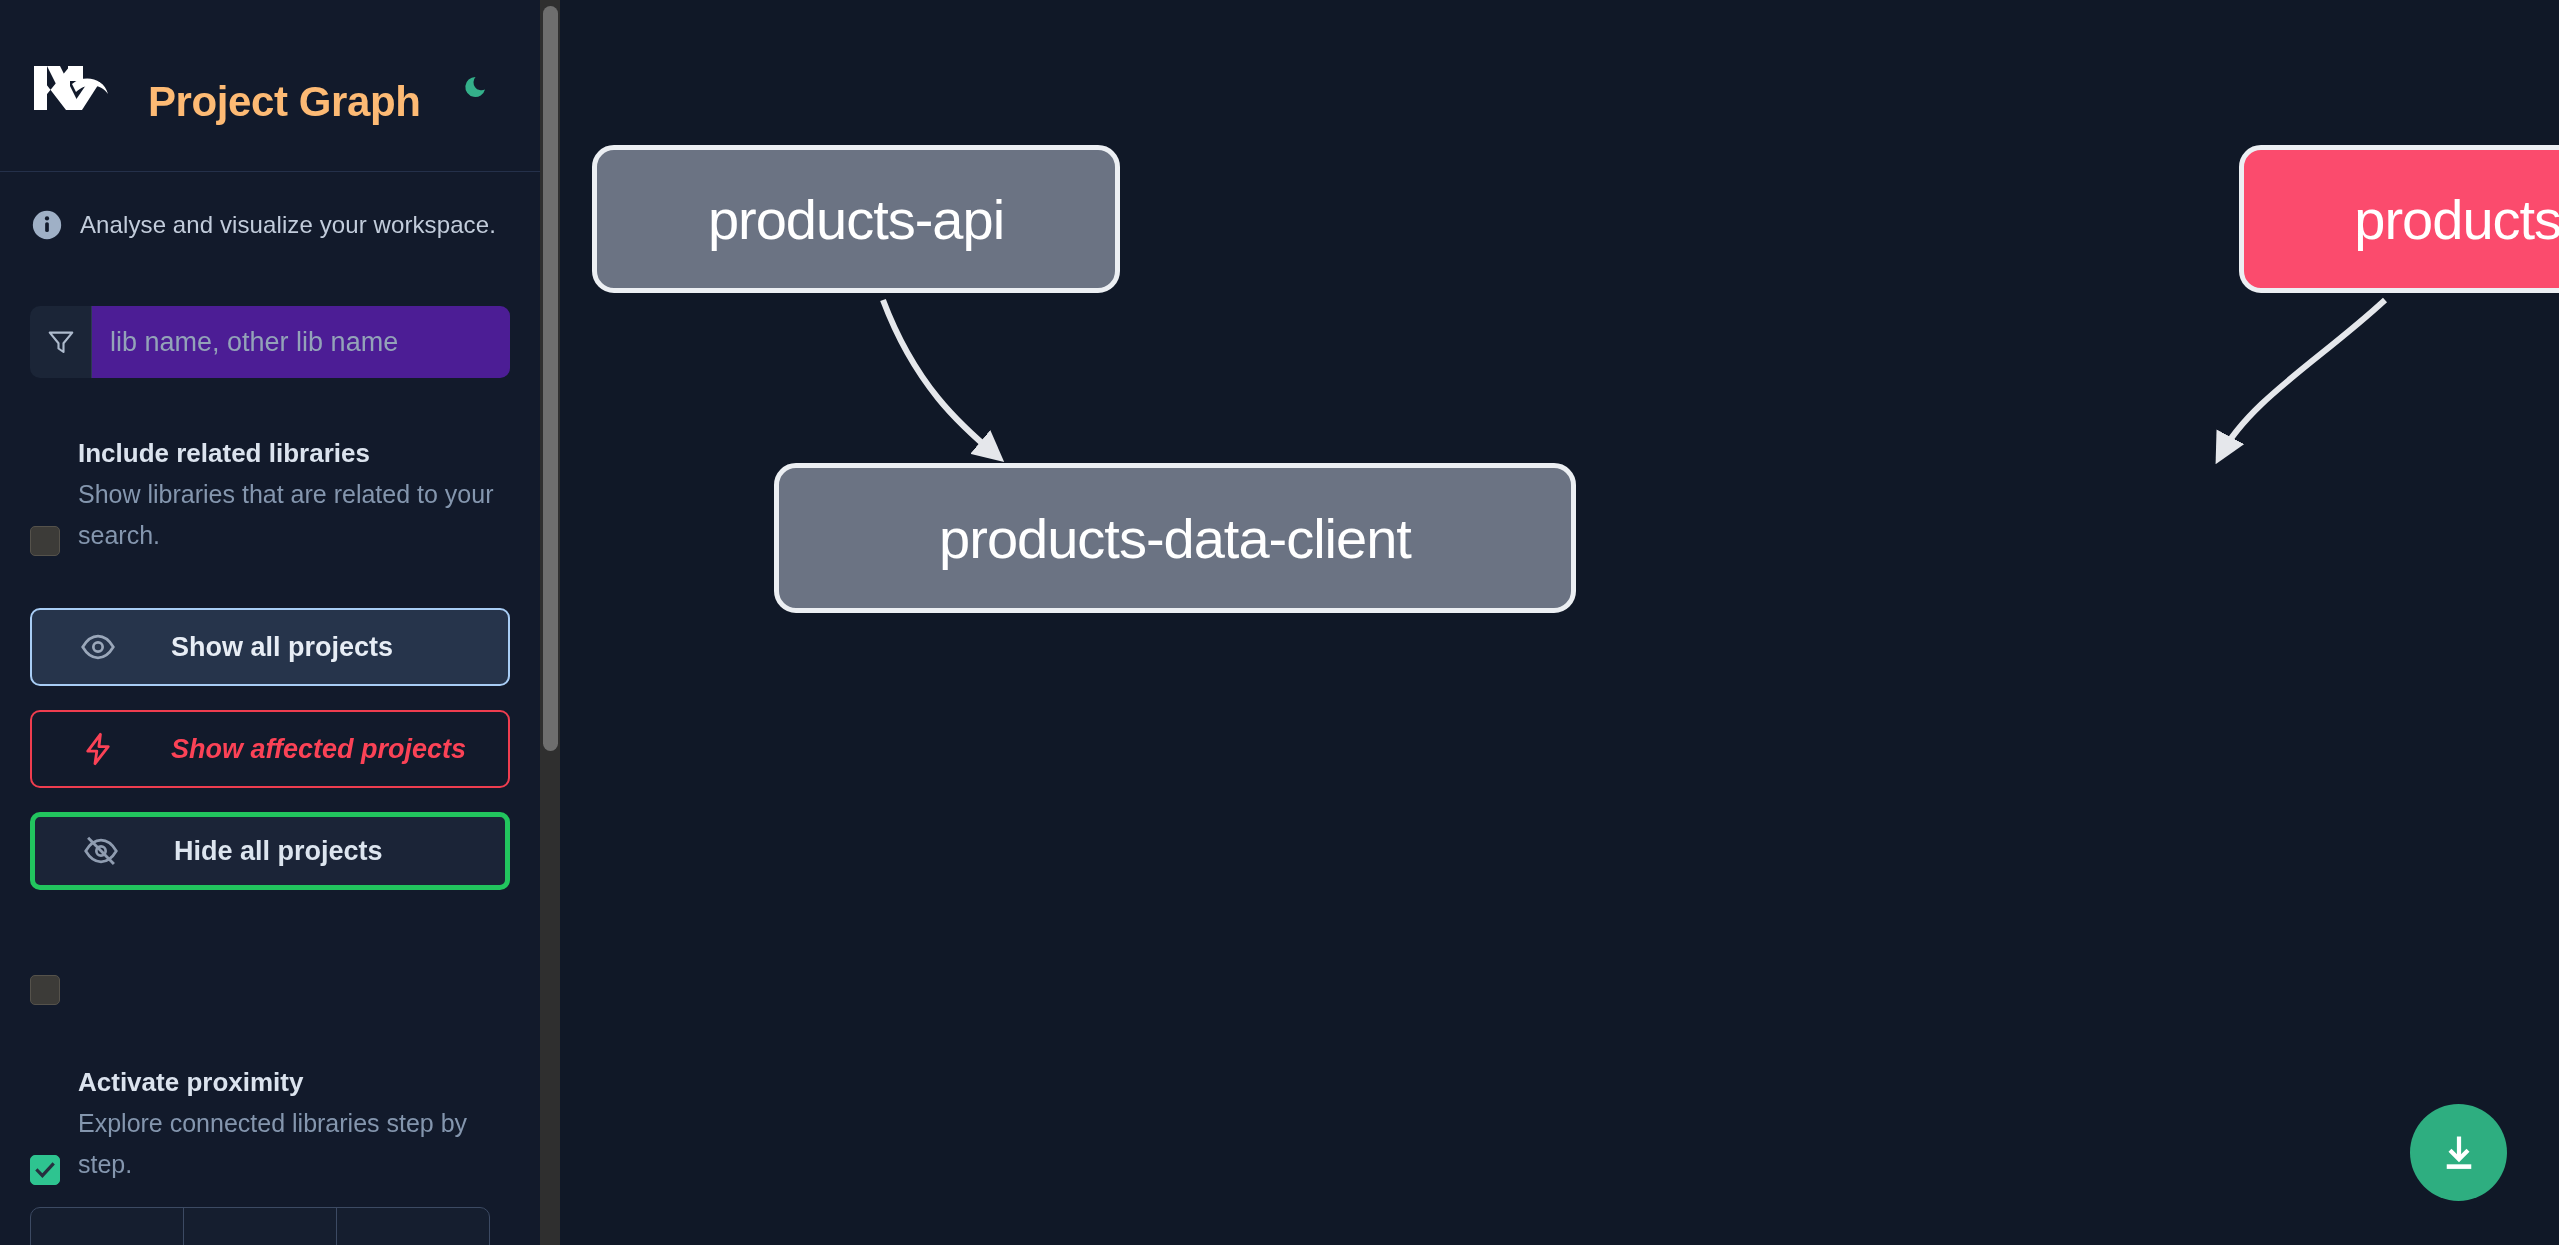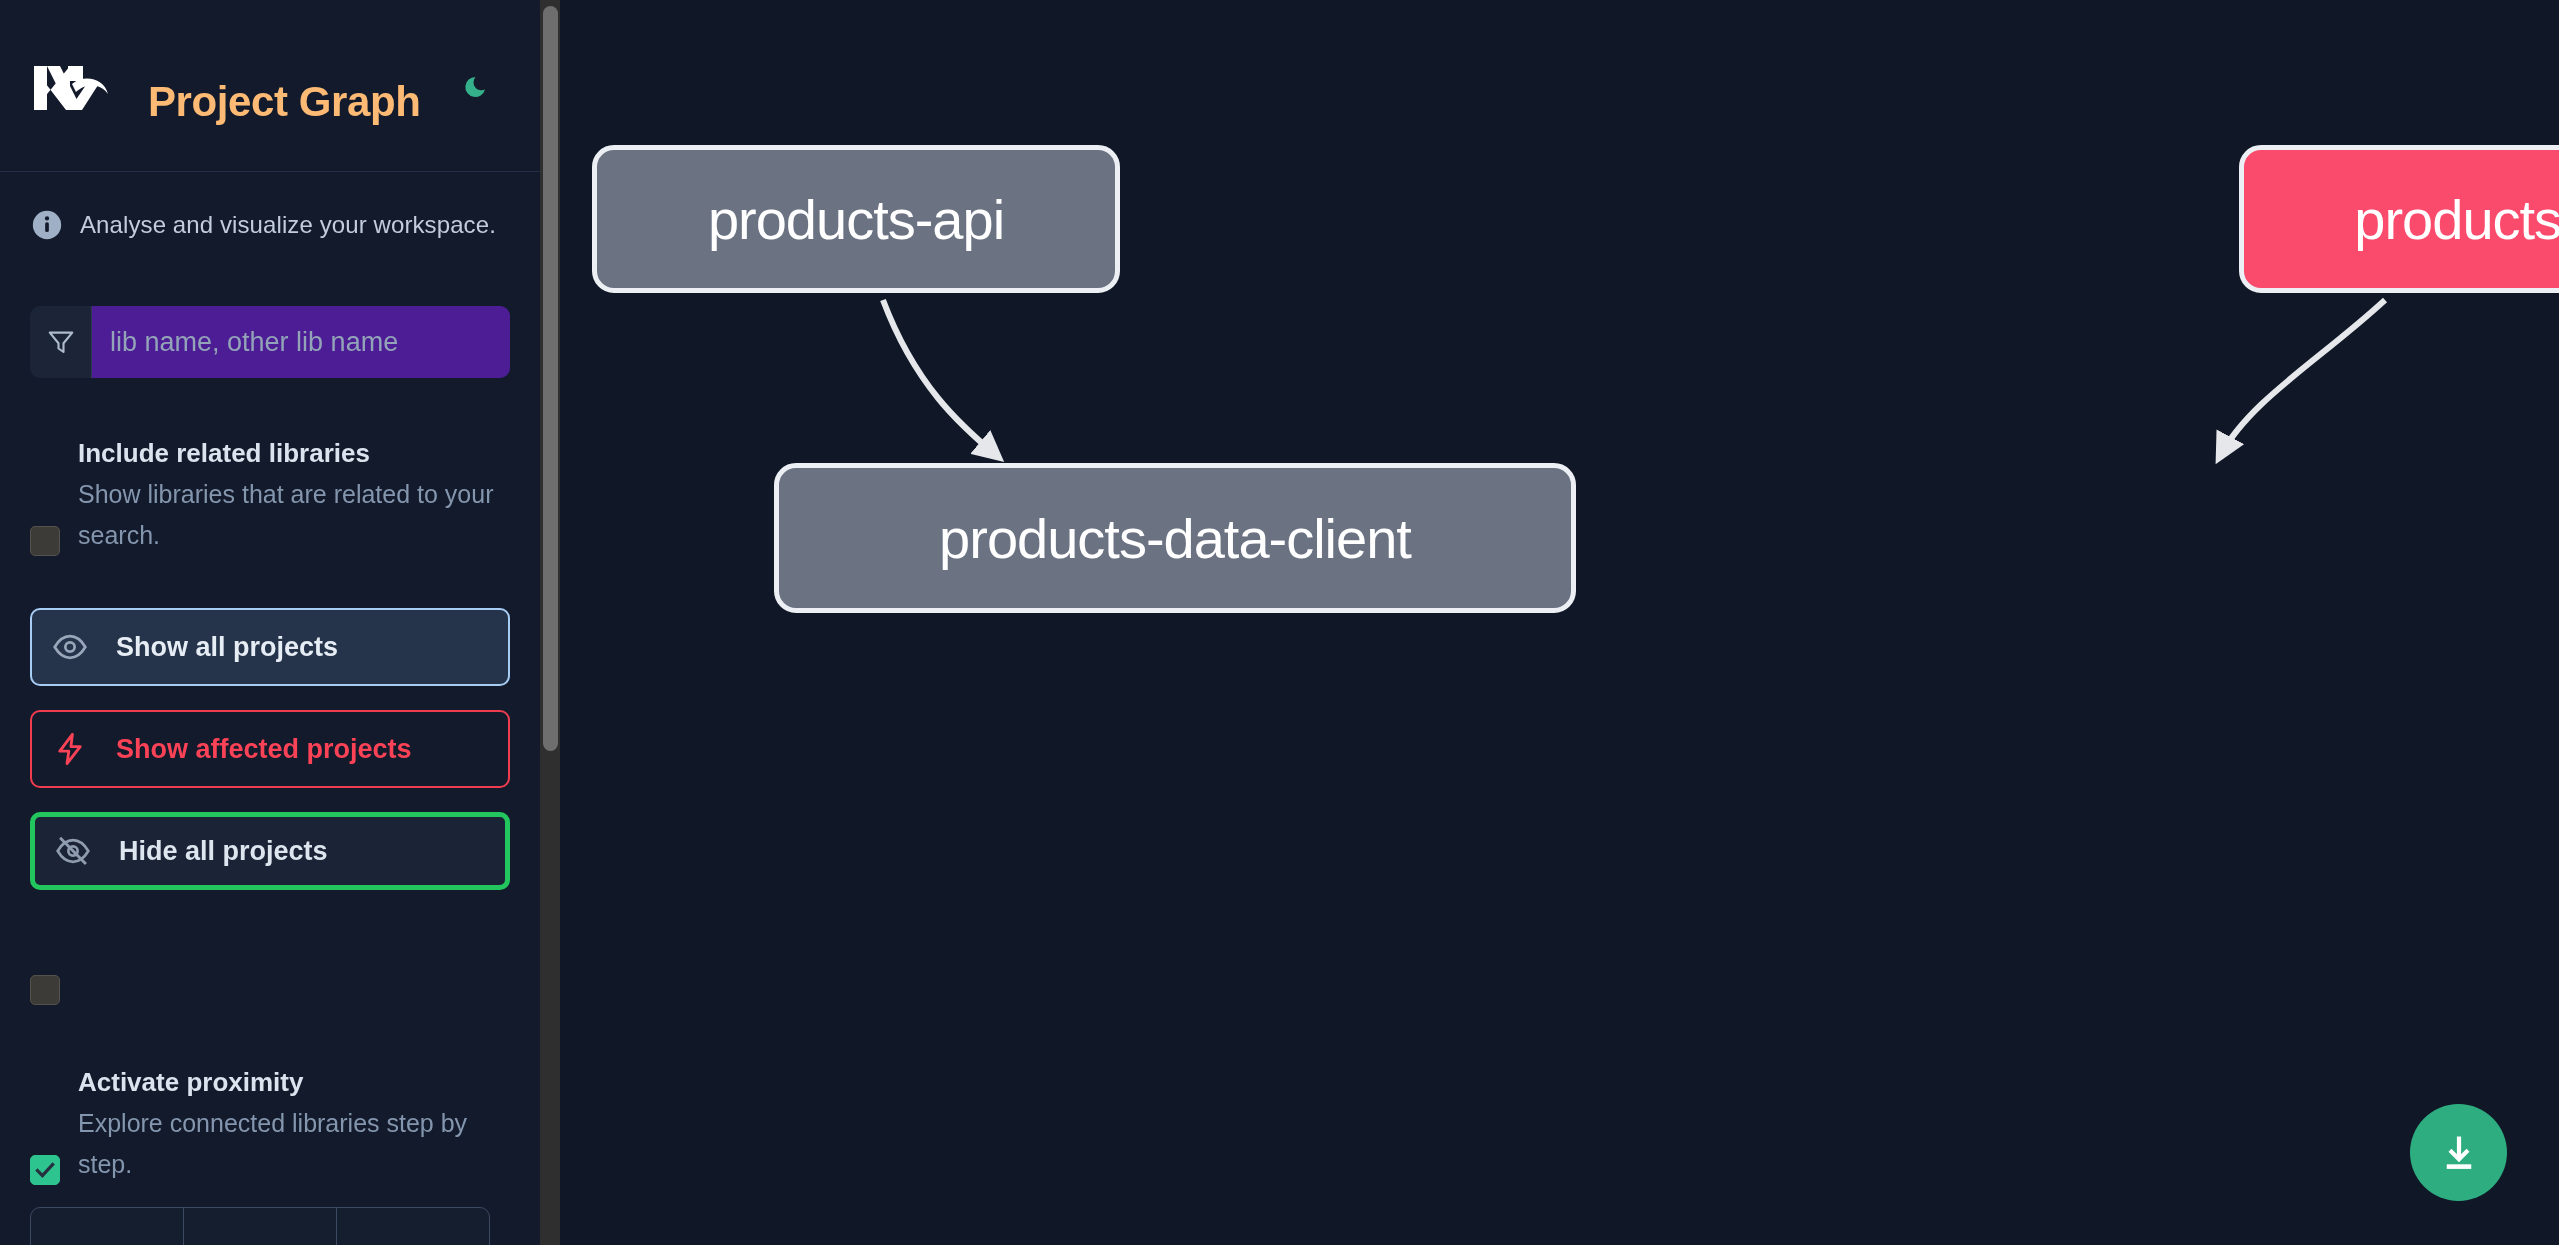--- a/index.html
+++ b/index.html
@@ -84,27 +84,28 @@
   .cbox.on  { background: #2ec490; border: 1px solid #2ec490;
               display: flex; align-items: center; justify-content: center; }
   .check-txt { margin-left: 18px; }
   .check-label { color: #dbe3ee; font-size: 26px; font-weight: 700; line-height: 34px; }
   .check-desc { color: #8496ae; font-size: 25px; line-height: 41px; margin-top: 4px; max-width: 450px;}
 
   .btn {
     margin: 16px 30px; height: 78px;
     display: flex; align-items: center;
     border-radius: 10px; cursor: pointer;
-    padding-left: 20px;
+    padding-left: 48px;
+    gap: 27px;
   }
   .btn .bico { width: 44px; flex: 0 0 44px; display:flex; align-items:center; }
   .btn .blabel { font-size: 27px; font-weight: 700; margin-left: 20px; }
   .btn-show-all { margin-top: 52px; background: #26344b; border: 2px solid #a8cdf5; }
   .btn-show-all .blabel { color: #e7edf5; }
-  .btn-affected { margin-top: 24px; background: #16203200; border: 2px solid #ef3d4f; }
+  .btn-affected { margin-top: 24px; background: #16203200; border: 2px solid #ef3d4f; font-style: italic; }
   .btn-affected .blabel { color: #fb4256; }
   .btn-hide { margin-top: 24px; background: #1b2437; border: 5px solid #22c55e; }
   .btn-hide .blabel { color: #dde5ef; }
 
   .group-block { margin-top: 54px; }
   .prox-block { margin-top: 34px; }
 
   .segmented {
     position: absolute; left: 30px; right: 50px; bottom: -28px;
     height: 66px; display: flex;

